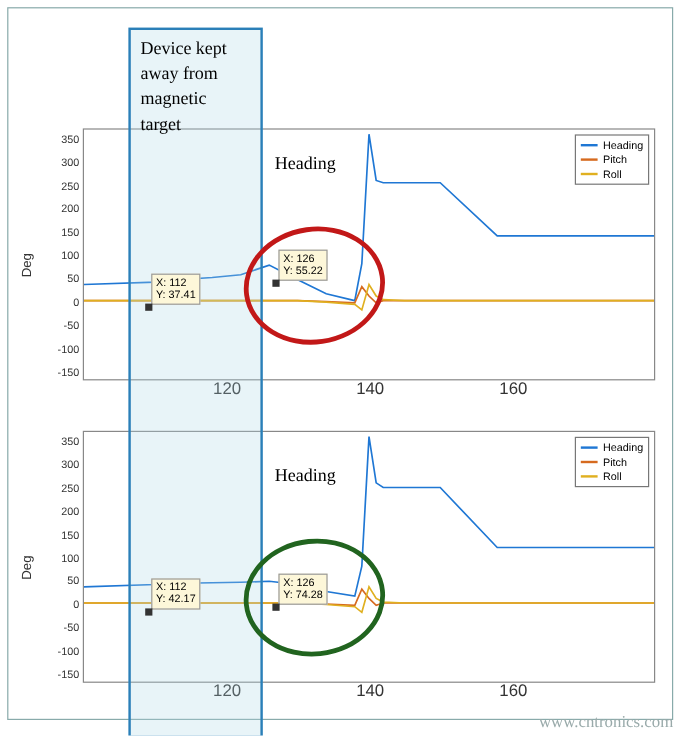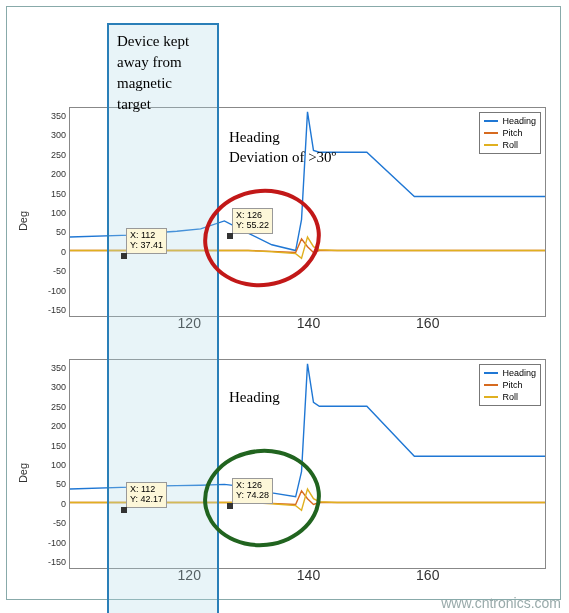--- a/index.html
+++ b/index.html
@@ -137,21 +137,21 @@
   }
   .circle.red   { border-color: #c21818; transform: rotate(-8deg); }
   .circle.g2    { border-color: #21641f; transform: rotate(-6deg); }
   .watermark {
     position: absolute;
     right: 8px;
     bottom: 2px;
     font-size: 14px;
     color: #9aa;
     z-index: 10;
-    font-family: Liberation Sans, sans-serif;
+    font-family: Liberation Serif, serif;
   }
 </style>
 </head>
 <body>
 
 <div class="outer">
 
   <div class="region blue">
     <div class="region-text">Device kept away from magnetic target</div>
   </div>
@@ -247,21 +247,20 @@
         <div class="tick-y" style="top: 27.2222px;">300</div>
         <div class="tick-y" style="top: 7.77778px;">350</div>
         <div class="tick-x" style="left: 119.25px;">120</div>
         <div class="tick-x" style="left: 238.5px;">140</div>
         <div class="tick-x" style="left: 357.75px;">160</div>
       </div>
   </div>
 
   <div class="ann" style="left:222px; top:120px;">
     <div>Heading</div>
-    <div>Deviation of &gt;30º</div>
   </div>
   <div class="ann" style="left:222px; top:380px;">
     <div>Heading</div>
   </div>
 
   <div class="circle red" style="left:196px; top:182px; width:118px; height:98px;"></div>
   <div class="circle g2" style="left:196px; top:442px; width:118px; height:98px;"></div>
 
 </div>
 

